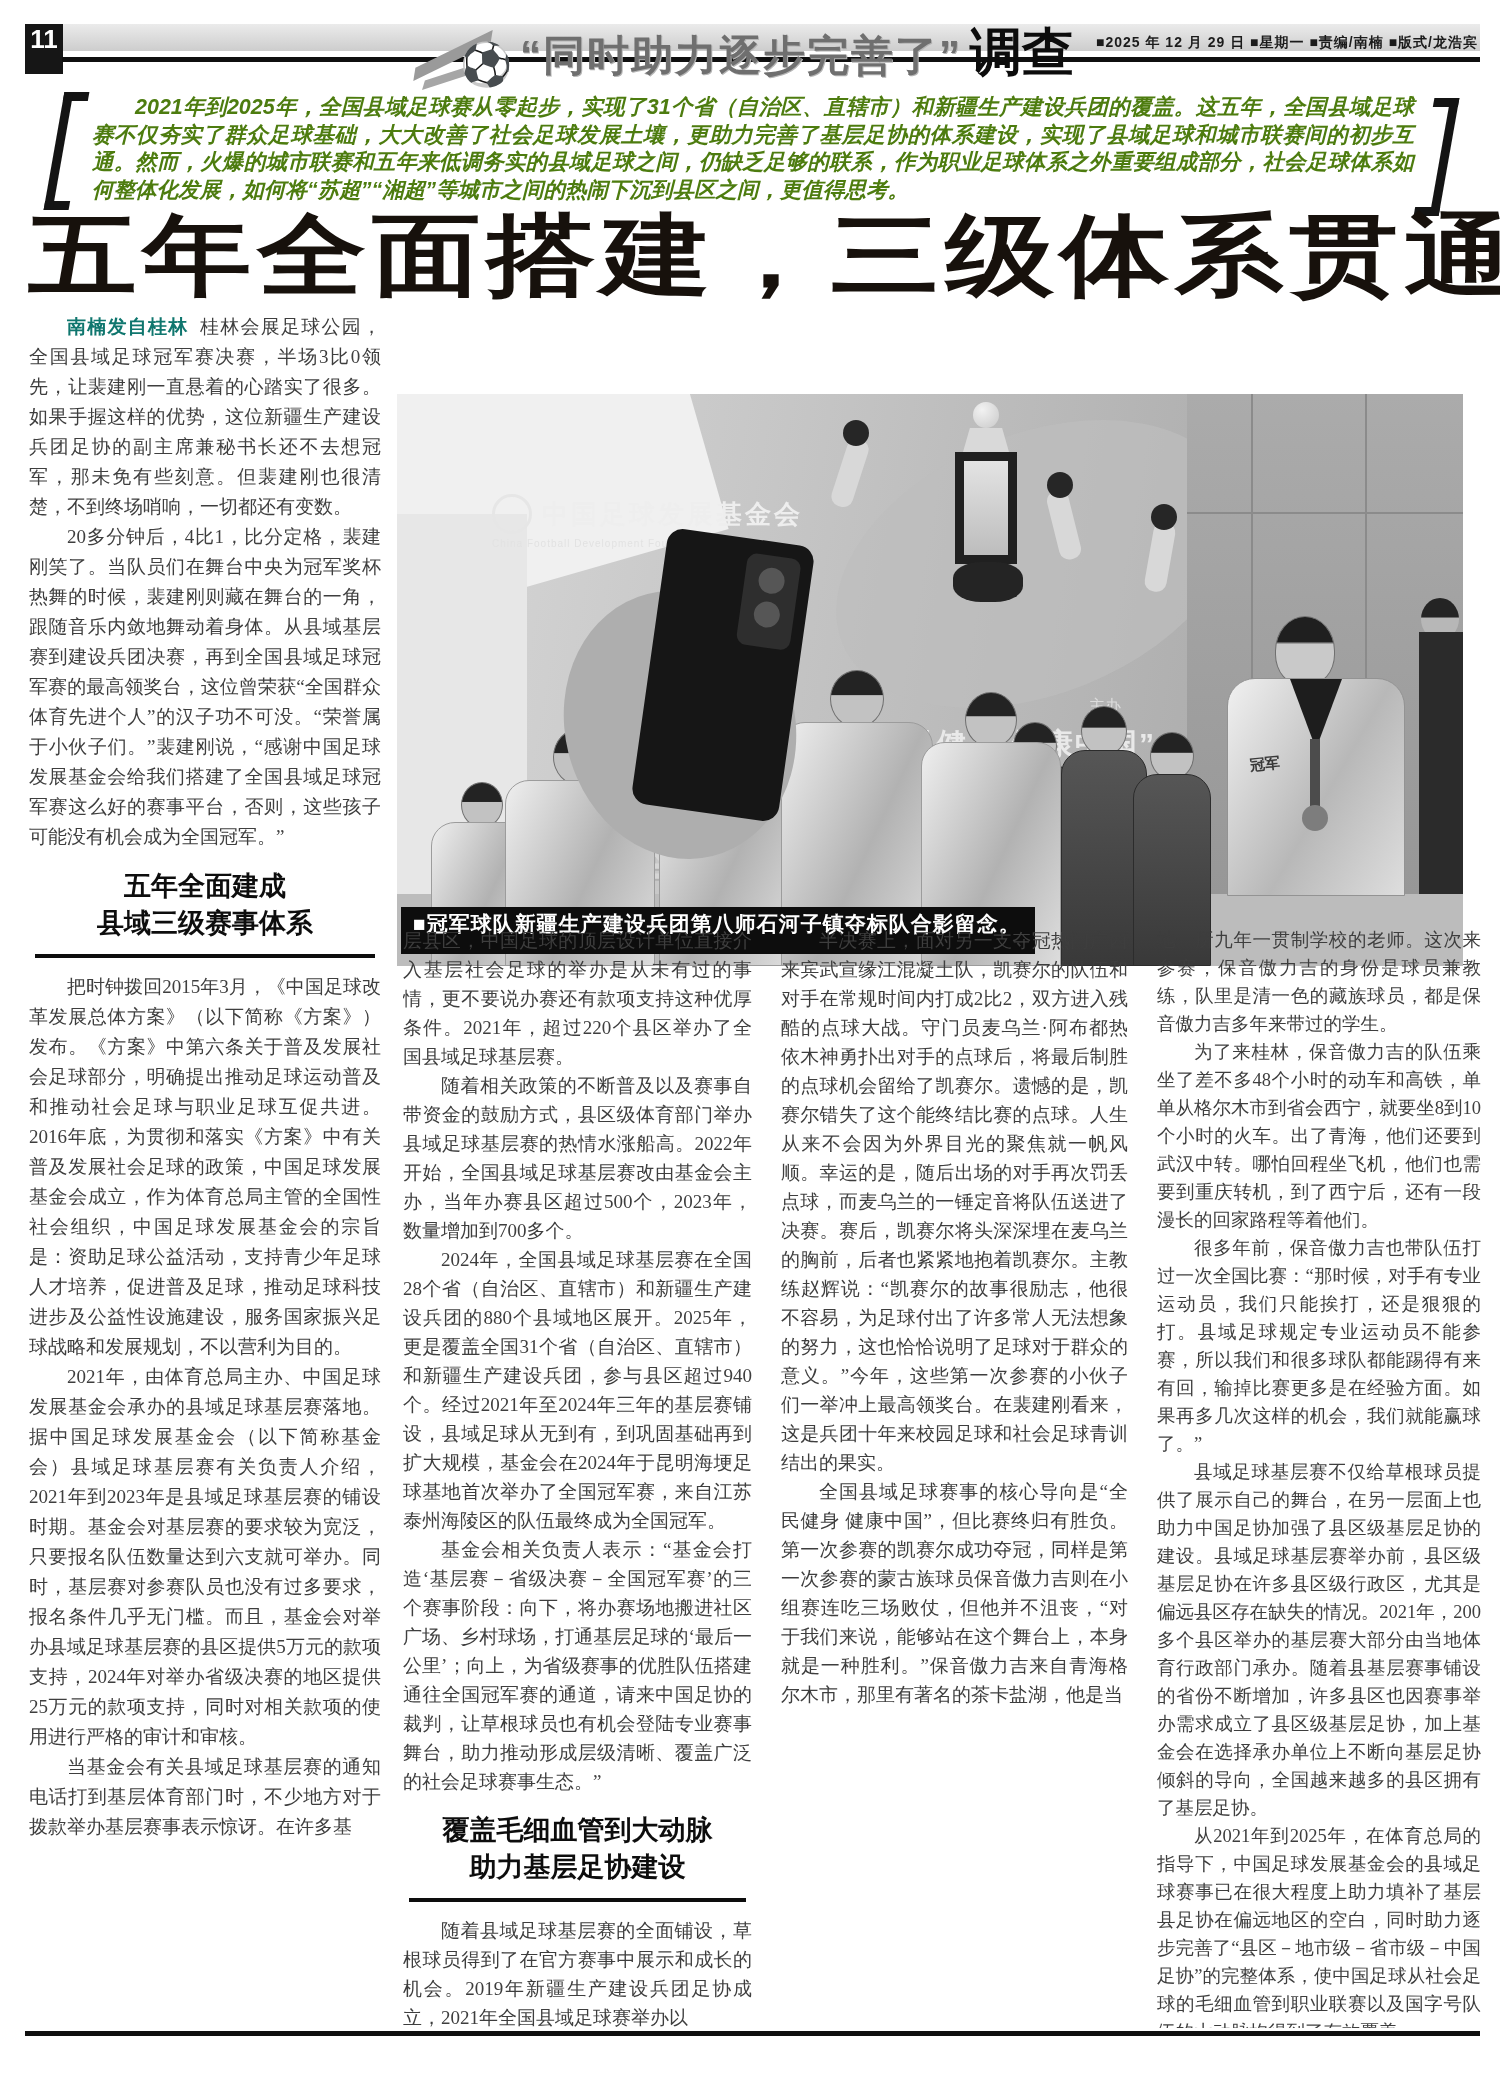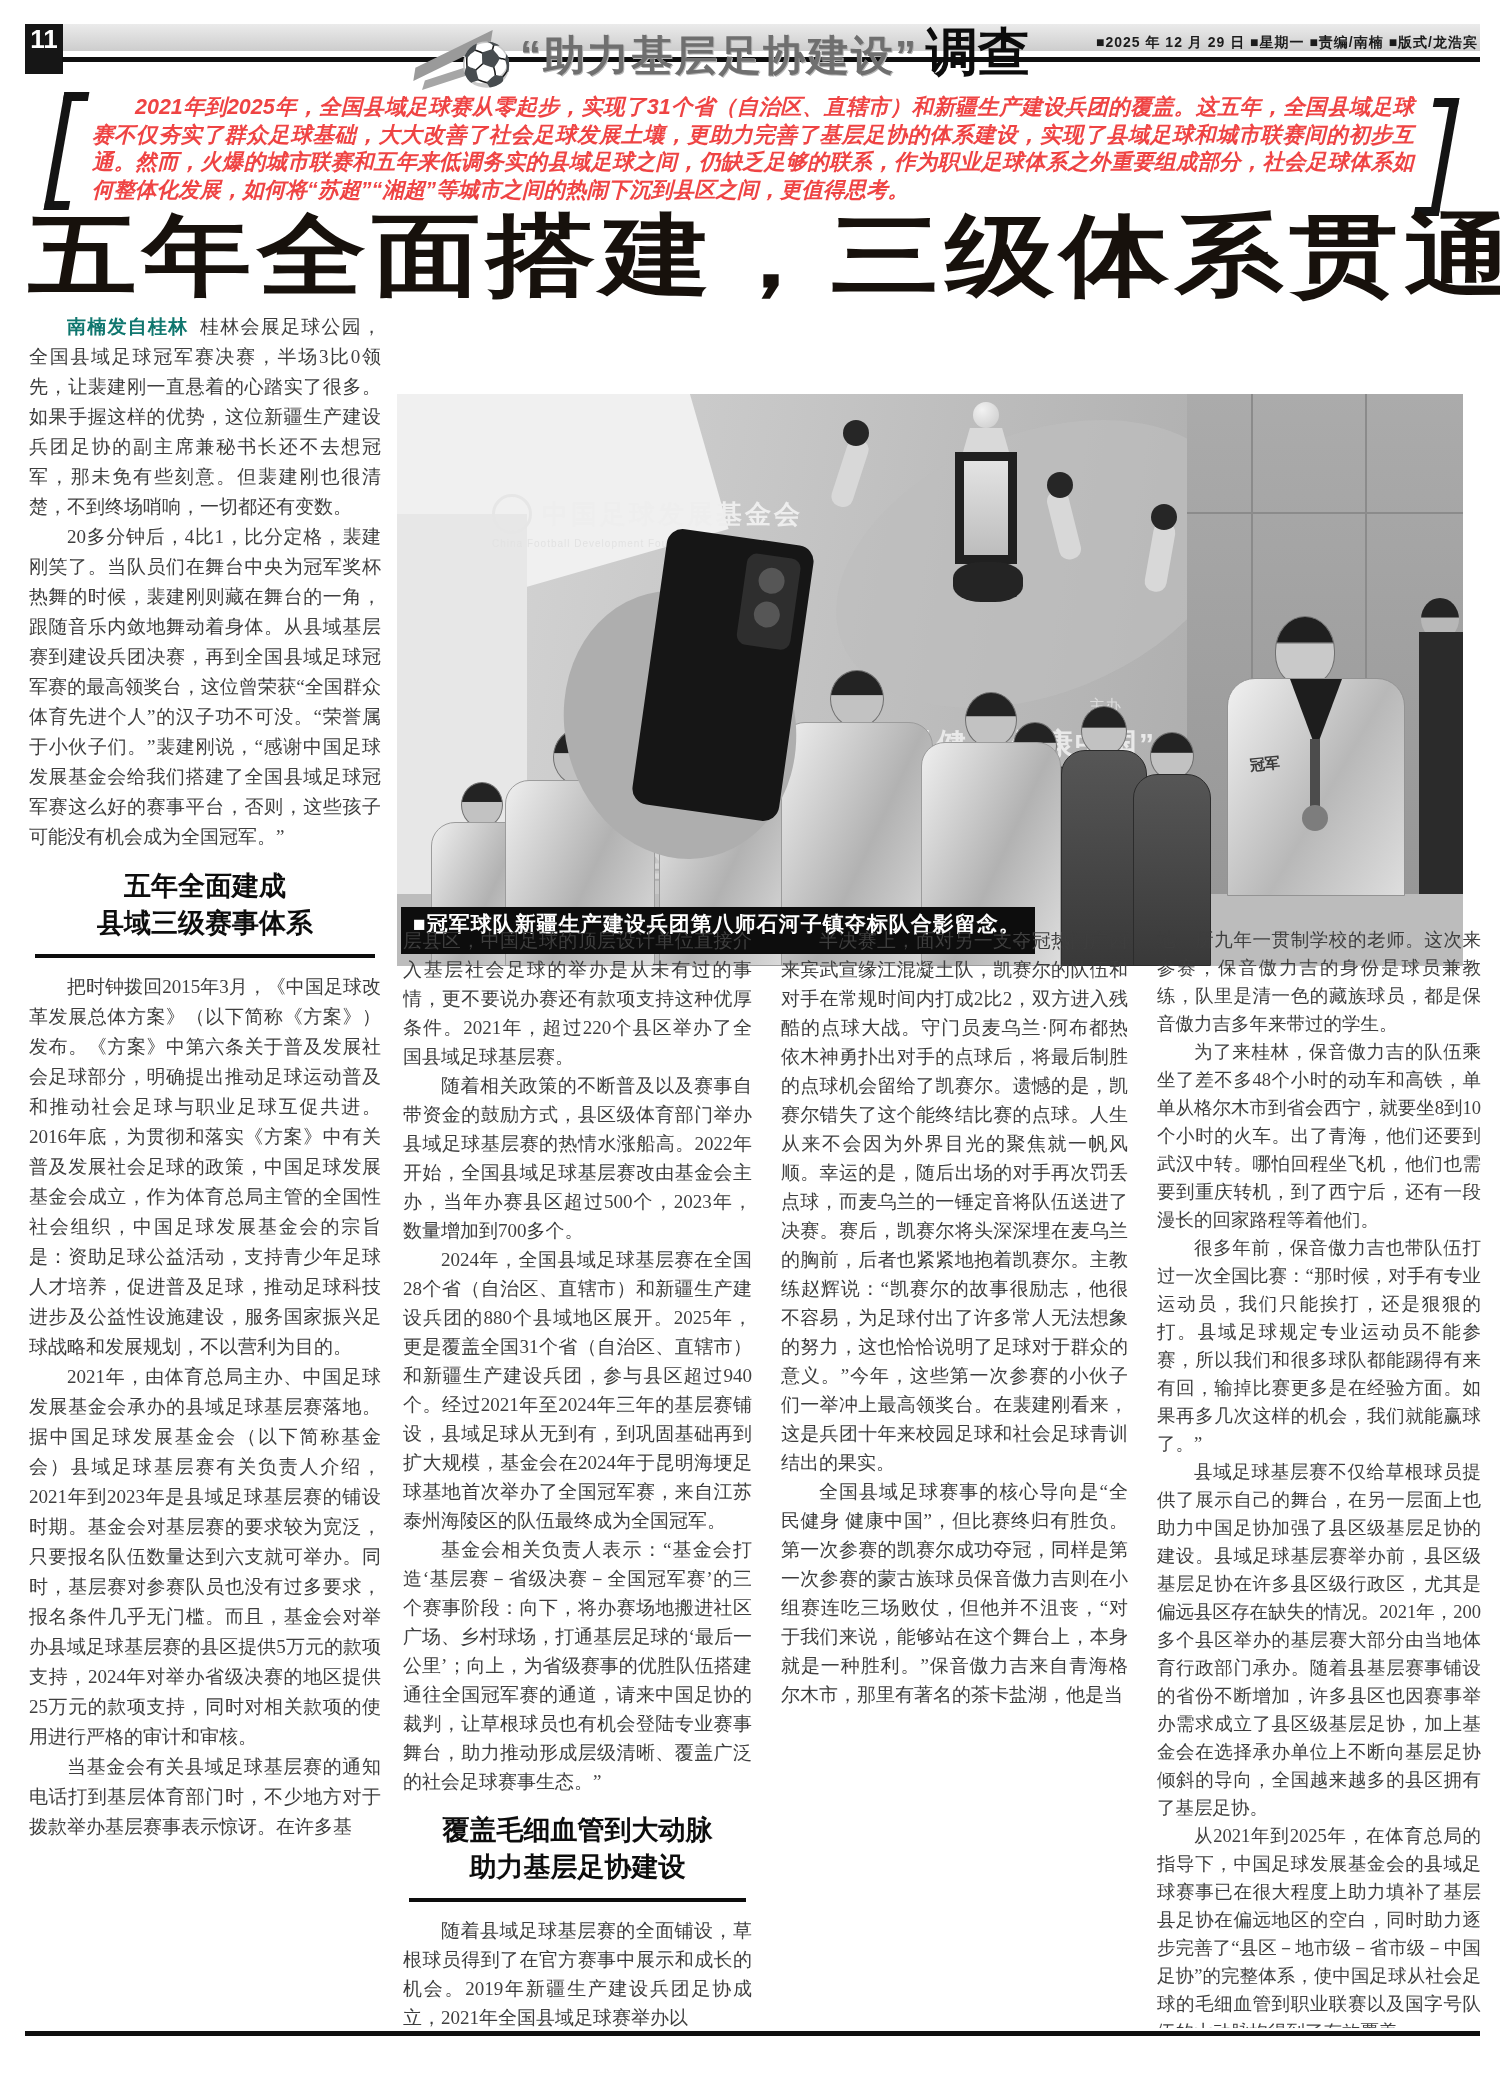--- a/index.html
+++ b/index.html
@@ -19,21 +19,21 @@
   .logo-ball{left:52px;top:28px;font-size:42px;color:#8d8d8d;line-height:42px;}
   .mast-title{left:520px;top:18px;white-space:nowrap;font-family:"Liberation Sans","DejaVu Sans",sans-serif;}
   .mast-title .quoted{font-size:42px;font-weight:900;color:#6f6f6f;letter-spacing:2px;text-shadow:1px 1px 0 #b5b5b5;}
   .mast-title .suffix{font-size:52px;font-weight:900;color:#0c0c0c;margin-left:8px;}
   .dateline{right:22px;top:34px;font-family:"Liberation Sans",sans-serif;font-size:14px;font-weight:bold;color:#1b1b1b;letter-spacing:1px;}
 
   
   .bracket-l{left:54px;top:92px;width:16px;height:100px;border-left:9px solid #141414;border-top:9px solid #141414;border-bottom:9px solid #141414;transform:skewX(-10deg);}
   .bracket-r{left:1424px;top:98px;width:16px;height:100px;border-right:9px solid #141414;border-top:9px solid #141414;border-bottom:9px solid #141414;transform:skewX(-10deg);}
   .intro{left:92px;top:94px;width:1322px;font-family:"Liberation Sans","DejaVu Sans",sans-serif;
-         font-style:italic;font-weight:bold;font-size:21.5px;line-height:27.6px;color:#ef4444;
+         font-style:italic;font-weight:bold;font-size:21.5px;line-height:27.6px;color:#4d7c0f;
          text-align:justify;text-indent:2em;}
 
   
   .headline{left:28px;top:196px;font-size:89px;font-weight:900;color:#17110c;letter-spacing:5px;
             white-space:nowrap;transform:scaleX(1.22);transform-origin:left top;
             font-family:"Liberation Serif","DejaVu Serif",serif;}
 
   
   .col{overflow:hidden;color:#3e3e3e;text-align:justify;}
   .col p{margin:0;text-indent:2em;}
@@ -106,21 +106,21 @@
 
   <div class="abs mast-band"></div>
   <div class="abs pagenum">11</div>
   <div class="abs mast-rule"></div>
   <div class="abs mast-logo">
     <div class="abs brush1"></div>
     <div class="abs brush2"></div>
     <div class="abs logo-ball">⚽</div>
   </div>
   <div class="abs mast-title">
-    <span class="quoted">“助力基层足协建设”</span><span class="suffix">调查</span>
+    <span class="quoted">“同时助力逐步完善了”</span><span class="suffix">调查</span>
   </div>
   <div class="abs dateline">■2025 年 12 月 29 日 ■星期一 ■责编/南楠 ■版式/龙浩宾</div>
 
   <div class="abs bracket-l"></div>
   <div class="abs bracket-r"></div>
   <div class="abs intro">2021年到2025年，全国县域足球赛从零起步，实现了31个省（自治区、直辖市）和新疆生产建设兵团的覆盖。这五年，全国县域足球赛不仅夯实了群众足球基础，大大改善了社会足球发展土壤，更助力完善了基层足协的体系建设，实现了县域足球和城市联赛间的初步互通。然而，火爆的城市联赛和五年来低调务实的县域足球之间，仍缺乏足够的联系，作为职业足球体系之外重要组成部分，社会足球体系如何整体化发展，如何将“苏超”“湘超”等城市之间的热闹下沉到县区之间，更值得思考。</div>
 
   <div class="abs headline">五年全面搭建，三级体系贯通</div>
 
   <div class="abs photo">

